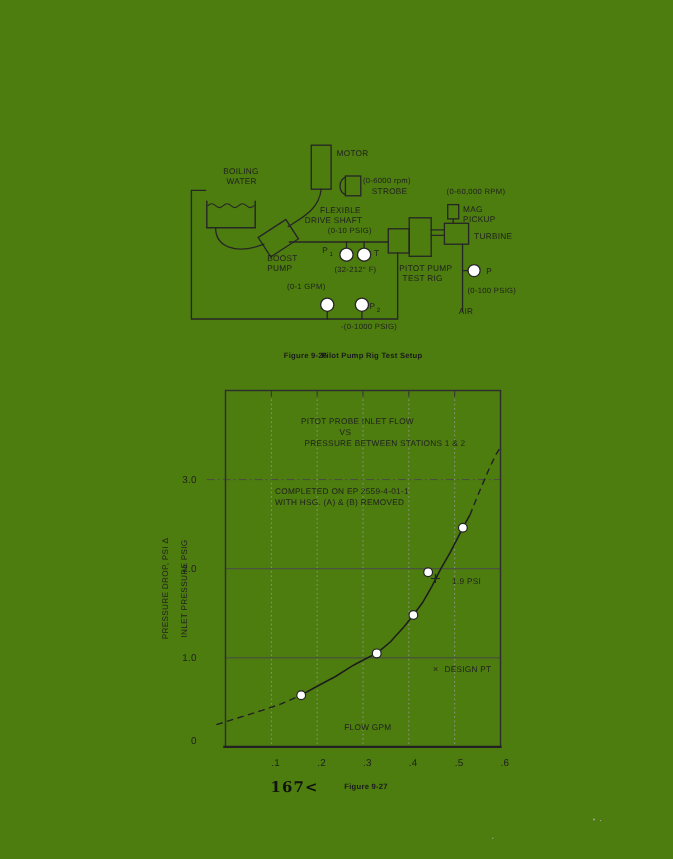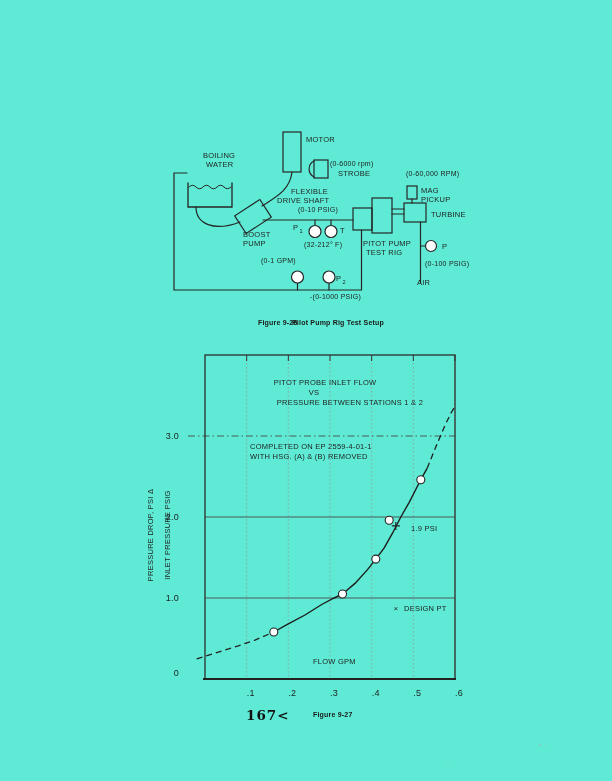--- a/index.html
+++ b/index.html
@@ -1,16 +1,16 @@
 <!DOCTYPE html>
 <html><head>
 <meta charset="utf-8">
 <style>
   html,body{margin:0;padding:0;background:#ffffff;}
-  .page{position:relative;width:612px;height:781px;background:#5eead4;margin:0 auto;overflow:hidden;}
+  .page{position:relative;width:612px;height:781px;background:#4d7c0f;margin:0 auto;overflow:hidden;}
   .t{font-family:"Liberation Sans",sans-serif;fill:#1f1f1f;letter-spacing:0.25px;}
   .s7{font-size:7px;}
   .s75{font-size:7.5px;}
   .s8{font-size:8px;}
   .s9{font-size:9px;}
   .sub{font-size:5.5px;}
   .cap{font-family:"Liberation Sans",sans-serif;fill:#1a1a1a;font-size:7px;font-weight:bold;letter-spacing:0.2px;}
   .pagenum{font-family:"DejaVu Serif",serif;fill:#111;font-size:13.5px;font-weight:bold;letter-spacing:1px;}
   svg{display:block;}
 </style>

